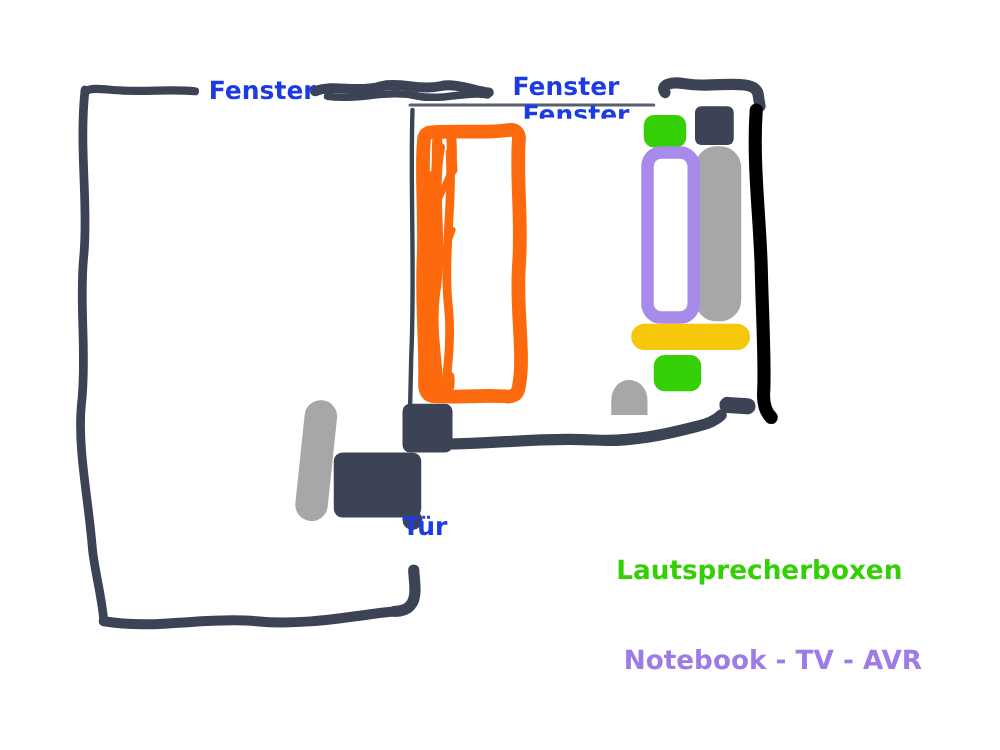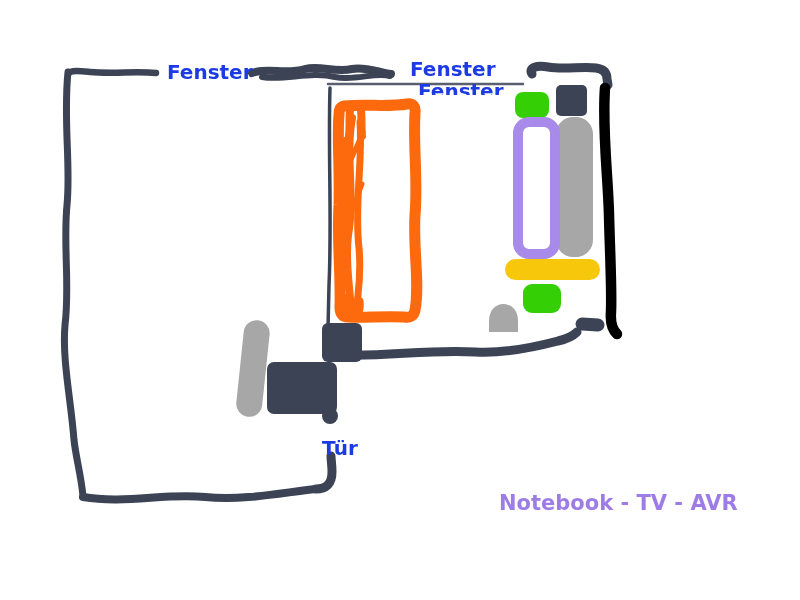--- a/index.html
+++ b/index.html
@@ -24,21 +24,21 @@
     overflow:hidden;
   }
   .legend-lbl{
     position:absolute;
     font-weight:bold;
     font-size:21px;
     line-height:23px;
     white-space:nowrap;
   }
   .legend-green{color:var(--green);}
-  .legend-purple{color:var(--purpleText);}
+  .legend-purple{color:var(--purpleText);margin-top:25px;}
 </style>
 </head>
 <body>
 
 <div class="canvas" style="background: rgb(255, 255, 255);">
 
   <svg width="800" height="600" viewBox="0 0 800 600" fill="none" stroke-linecap="round" stroke-linejoin="round">
 
     <path d="M 69,73 C 72,70 80,71 90,72 C 113,74 136,71 156,73" stroke="var(--wall)" stroke-width="6.5"></path>
 
@@ -91,19 +91,20 @@
     <rect x="267" y="362" width="70" height="52" rx="7" fill="var(--wall)"></rect>
     <circle cx="330" cy="416" r="8" fill="var(--wall)"></circle>
   </svg>
 
   <div class="lbl" style="left:167px;top:61px">Fenster</div>
 
   <div class="lbl" style="left:410px;top:58px">Fenster</div>
 
   <div class="lbl lbl-clip" style="left:418px;top:80px">Fenster</div>
 
-  <div class="lbl" style="left:322px;top:437px">Tür</div>
+  <div class="lbl" style="left:322px;top:410px">Tür</div>
 
+  <div class="legend-lbl legend-green" style="left:493px;top:445px">Lautsprecherboxen</div>
 
   <div class="legend-lbl legend-purple" style="left:499px;top:492px">Notebook - TV - AVR</div>
 
 
 </div>
 
 </body></html>

